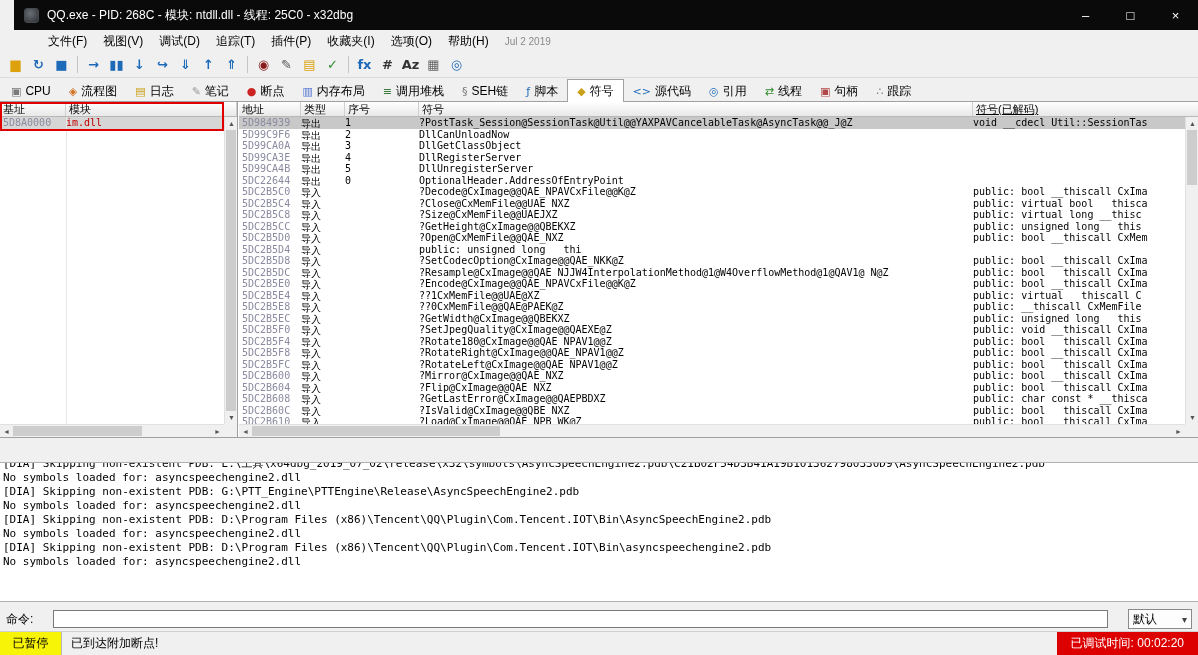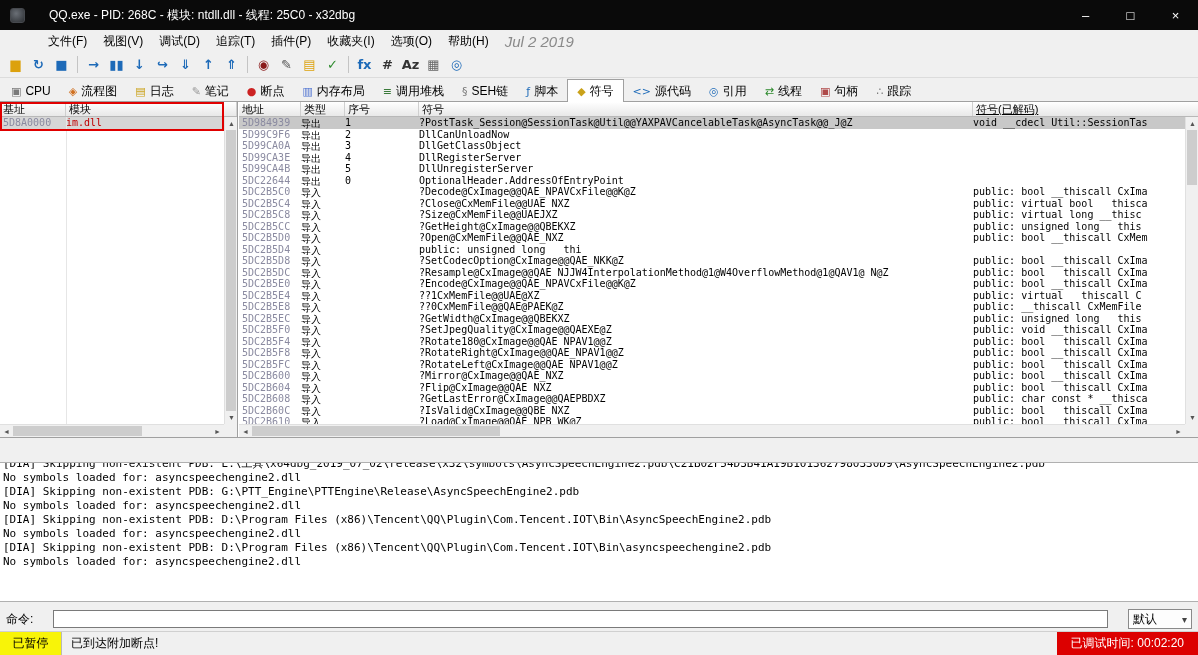--- a/index.html
+++ b/index.html
@@ -1,30 +1,30 @@
 <!DOCTYPE html>
 <html><head>
 <meta charset="utf-8">
 <style>
   * { margin:0; padding:0; box-sizing:border-box; }
   html,body { width:1198px; height:655px; overflow:hidden; }
   body { font-family:"Liberation Sans", sans-serif; font-size:12px; background:#f0f0f0; color:#000; }
   .app { position:relative; width:1198px; height:655px; background:#f0f0f0; overflow:hidden; }
 
   
-  .titlebar { position:absolute; top:0; left:0; right:0; height:30px; background:#0a0a0a; color:#fff; display:flex; align-items:center;gap:16px; }
+  .titlebar { position:absolute; top:0; left:14px; right:0; height:30px; background:#0a0a0a; color:#fff; display:flex; align-items:center; }
   .app-icon { width:15px; height:15px; margin:0 8px 0 10px; border-radius:3px; background:radial-gradient(circle at 40% 35%, #6a6f76, #2c2f33); border:1px solid #46494e; }
   .title-text { font-size:12px; white-space:nowrap; }
   .win-controls { margin-left:auto; display:flex; height:30px; }
   .win-btn { width:45px; height:30px; display:flex; align-items:center; justify-content:center; font-size:13px; color:#fff; }
 
   
   .menubar { position:absolute; top:30px; left:0; right:0; height:22px; display:flex; align-items:center; background:#f0f0f0;padding-left:40px; }
   .menu-item { padding:2px 8px; white-space:nowrap; }
-  .build-date { color:#8a8a8a; margin-left:8px; font-size:15px;font-style:italic; }
+  .build-date { color:#8a8a8a; margin-left:8px; font-size:10px; }
 
   
   .toolbar { position:absolute; top:52px; left:0; right:0; height:26px; display:flex; align-items:center; padding-left:4px; border-bottom:1px solid #dcdcdc; }
   .tb-btn { width:23px; height:22px; display:flex; align-items:center; justify-content:center; font-size:13px; font-weight:bold; font-family:"DejaVu Sans", sans-serif; }
   .tb-sep { width:1px; height:17px; background:#c4c4c4; margin:0 4px; }
 
   
   .tabbar { position:absolute; top:78px; left:0; right:0; height:23px; display:flex; align-items:flex-end; padding-left:2px; }
   .tab { height:20px; display:flex; align-items:center; gap:4px; padding:0 9px; white-space:nowrap; position:relative; }
   .tab-icon { font-size:11px; font-family:"DejaVu Sans", sans-serif; }

